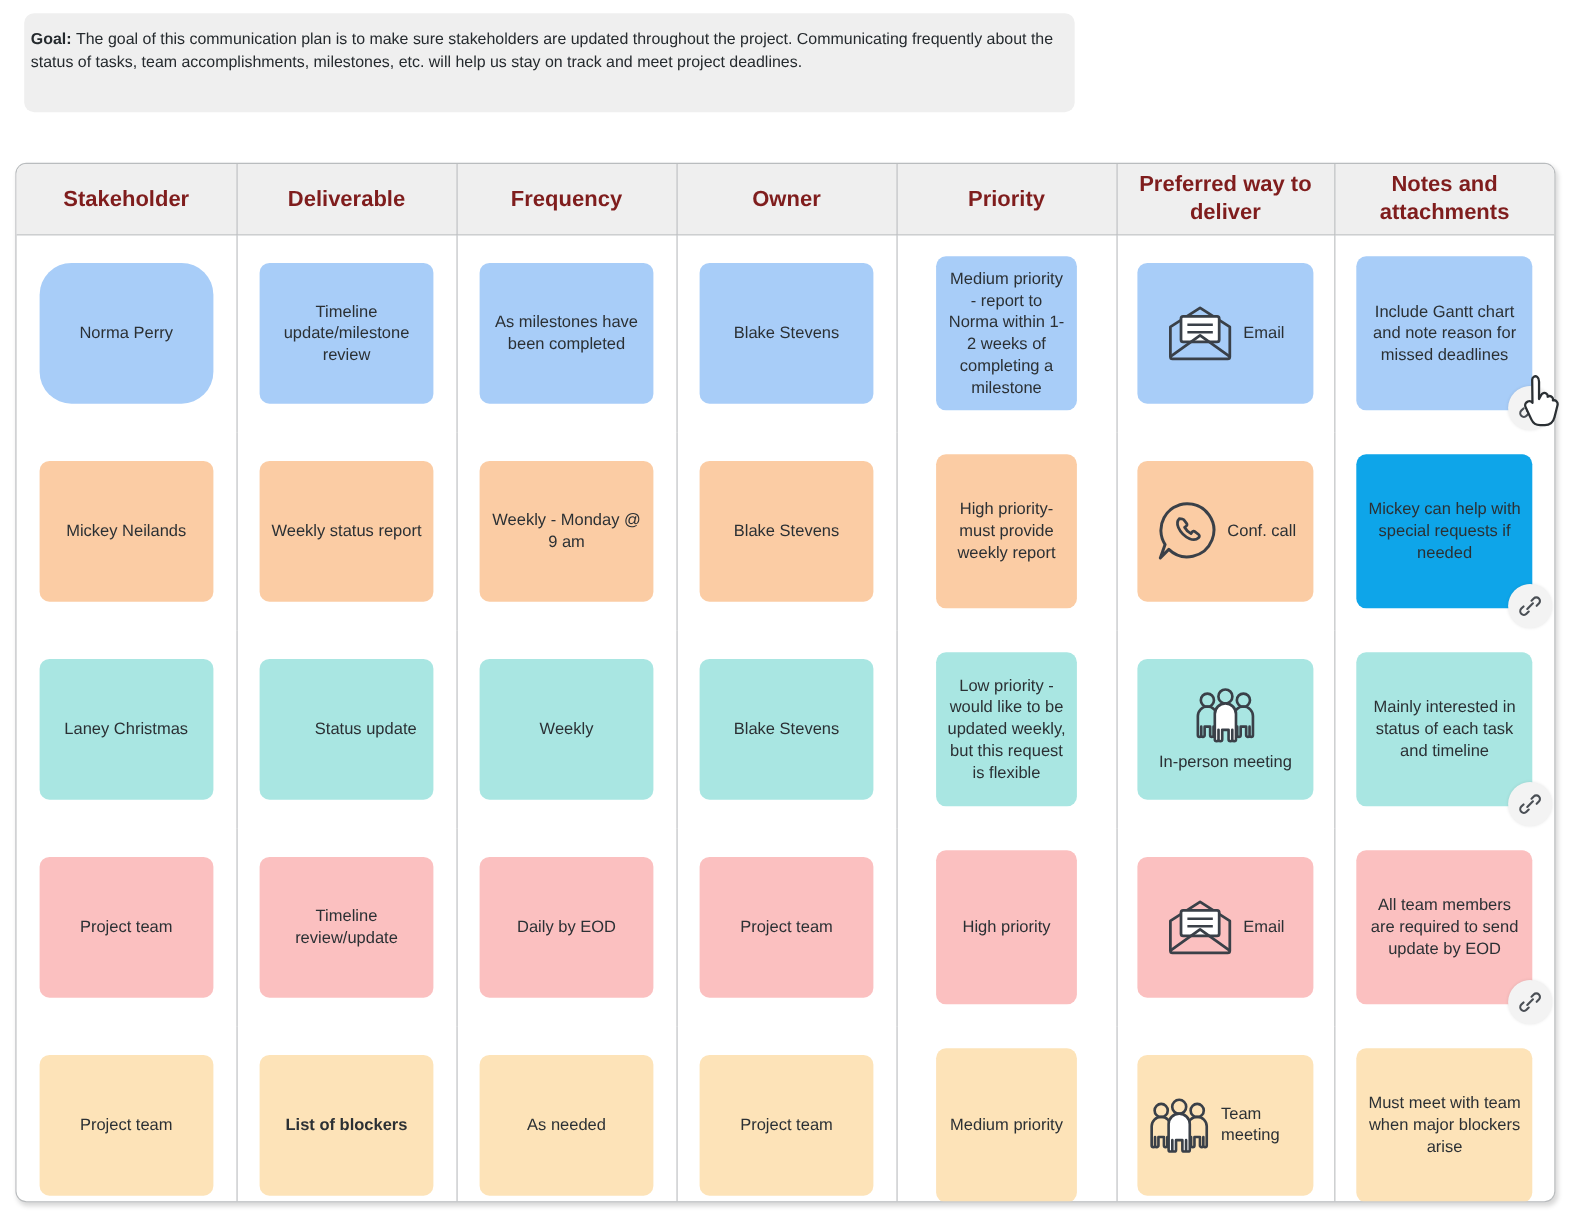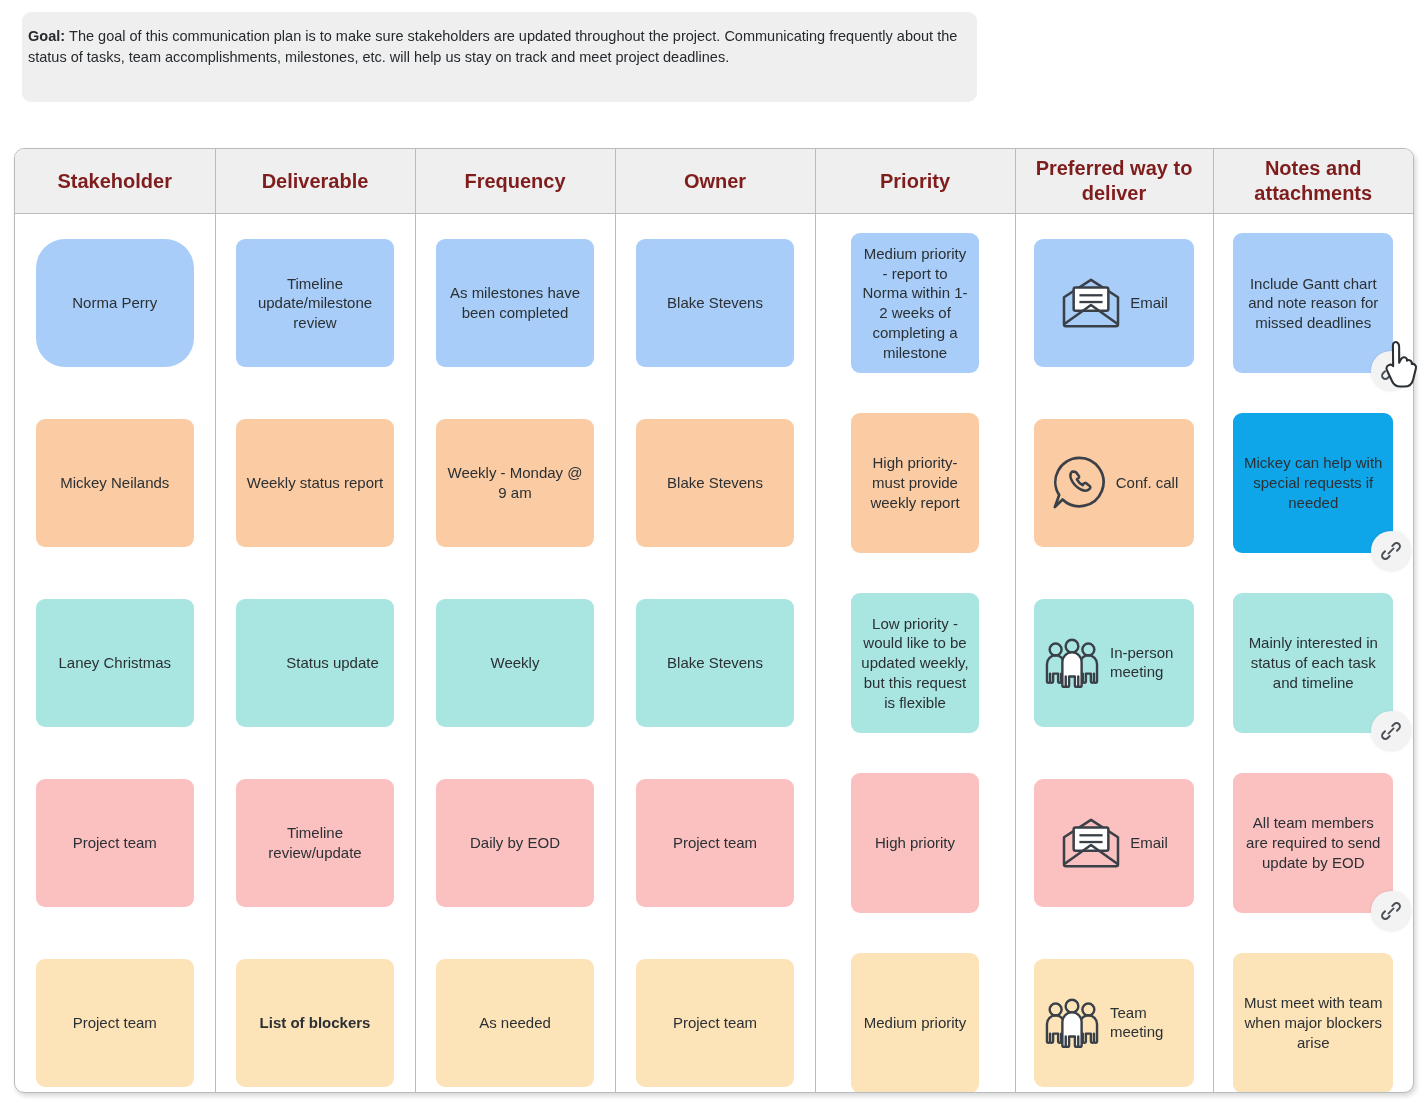--- a/index.html
+++ b/index.html
@@ -278,21 +278,21 @@
               <div class="chip sm" style="background: rgb(169, 230, 226);">
                 <span>Blake Stevens</span>
               </div>
             </td>
             <td>
               <div class="chip tall" style="background: rgb(169, 230, 226);">
                 <span>Low priority - would like to be updated weekly, but this request is flexible</span>
               </div>
             </td>
             <td>
-              <div class="chip icon-chip" style="background: rgb(169, 230, 226);">
+              <div class="chip icon-chip" style="background: rgb(169, 230, 226); flex-direction: column;">
                 <svg class="icon-svg" width="60" height="52" viewBox="0 0 62 54">
                   <circle cx="14" cy="13" r="6.2" fill="none" stroke="#3a4048" stroke-width="2.5"></circle>
                   <circle cx="31" cy="9.5" r="6.6" fill="none" stroke="#3a4048" stroke-width="2.5"></circle>
                   <circle cx="48" cy="13" r="6.2" fill="none" stroke="#3a4048" stroke-width="2.5"></circle>
                   <path d="M5 46 L5 28 A9 9 0 0 1 23 28 L23 46 A1.6 1.6 0 0 1 19.8 46 L19.8 38 L19.8 46 A1.6 1.6 0 0 1 16.6 46 L16.6 38 L11.4 38 L11.4 46 A1.6 1.6 0 0 1 8.2 46 L8.2 38 L8.2 46 A1.6 1.6 0 0 1 5 46 Z" fill="none" stroke="#3a4048" stroke-width="2.5" stroke-linejoin="round"></path>
                   <path d="M39 46 L39 28 A9 9 0 0 1 57 28 L57 46 A1.6 1.6 0 0 1 53.8 46 L53.8 38 L53.8 46 A1.6 1.6 0 0 1 50.6 46 L50.6 38 L45.4 38 L45.4 46 A1.6 1.6 0 0 1 42.2 46 L42.2 38 L42.2 46 A1.6 1.6 0 0 1 39 46 Z" fill="none" stroke="#3a4048" stroke-width="2.5" stroke-linejoin="round"></path>
                   <path d="M21 50 L21 26 A10 10 0 0 1 41 26 L41 50 A1.7 1.7 0 0 1 37.5 50 L37.5 41 L37.5 50 A1.7 1.7 0 0 1 34 50 L34 41 L28 41 L28 50 A1.7 1.7 0 0 1 24.5 50 L24.5 41 L24.5 50 A1.7 1.7 0 0 1 21 50 Z" fill="#ffffff" stroke="#3a4048" stroke-width="2.5" stroke-linejoin="round"></path>
                 </svg>
                 <span class="icon-label">In-person meeting</span>
               </div>

